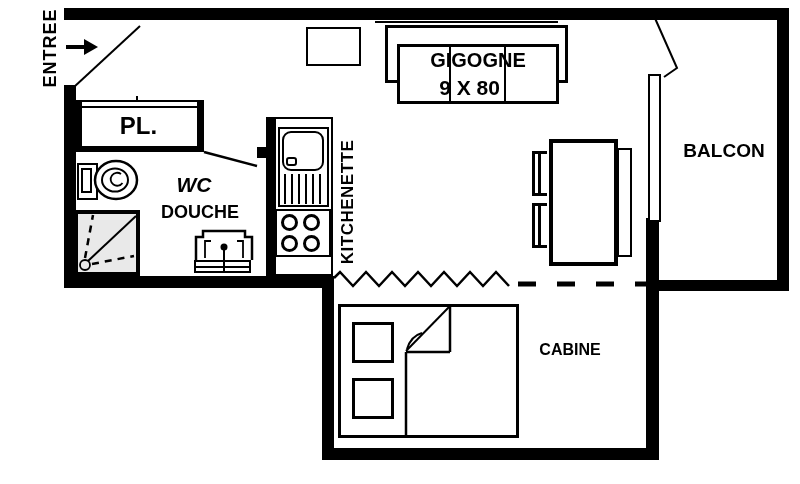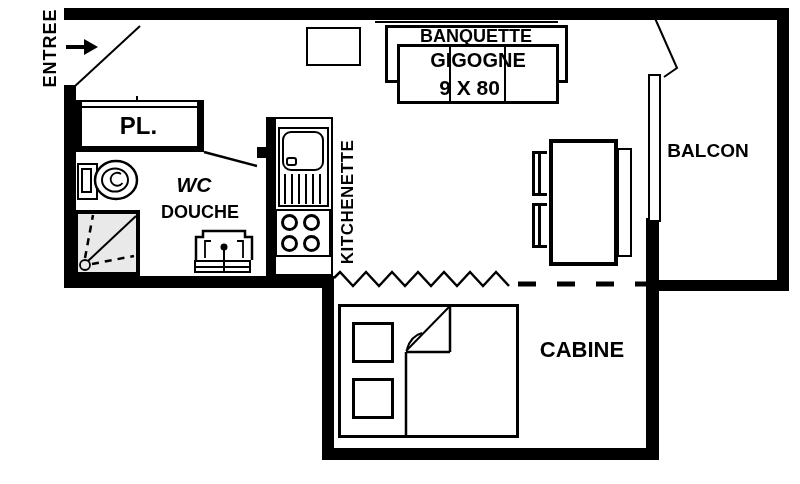--- a/index.html
+++ b/index.html
@@ -170,21 +170,20 @@
 
   <div class="lbl vlbl" style="left:0px; top:36px; width:100px; height:24px; font-size:18px; letter-spacing:1px;">ENTREE</div>
 
   <div class="lbl" style="left:86px; top:115px; width:105px; height:22px; font-size:24px;">PL.</div>
 
   <div class="lbl" style="left:164px; top:174px; width:60px; height:20px; font-size:21px;font-style:italic;">WC</div>
   <div class="lbl" style="left:155px; top:202px; width:90px; height:20px; font-size:18px;">DOUCHE</div>
 
   <div class="lbl vlbl" style="left:277px; top:193px; width:140px; height:18px; font-size:17px; letter-spacing:0.5px;">KITCHENETTE</div>
 
-  <div class="lbl" style="left:391px; top:27px; width:170px; height:18px; font-size:18px;">BANQUETTE</div>
   <div class="lbl" style="left:397px; top:50px; width:162px; height:19px; font-size:20px;text-align:right;">GIGOGNE</div>
   <div class="lbl" style="left:397px; top:77px; width:145px; height:20px; font-size:21px;">9 X 80</div>
 
-  <div class="lbl" style="left:663px; top:140px; width:90px; height:20px; font-size:19px;">BALCON</div>
+  <div class="lbl" style="left:679px; top:140px; width:90px; height:20px; font-size:19px;">BALCON</div>
 
-  <div class="lbl" style="left:537px; top:340px; width:90px; height:20px; font-size:22px;">CABINE</div>
+  <div class="lbl" style="left:525px; top:340px; width:90px; height:20px; font-size:16px;">CABINE</div>
 
 </div>
 
 </body></html>

